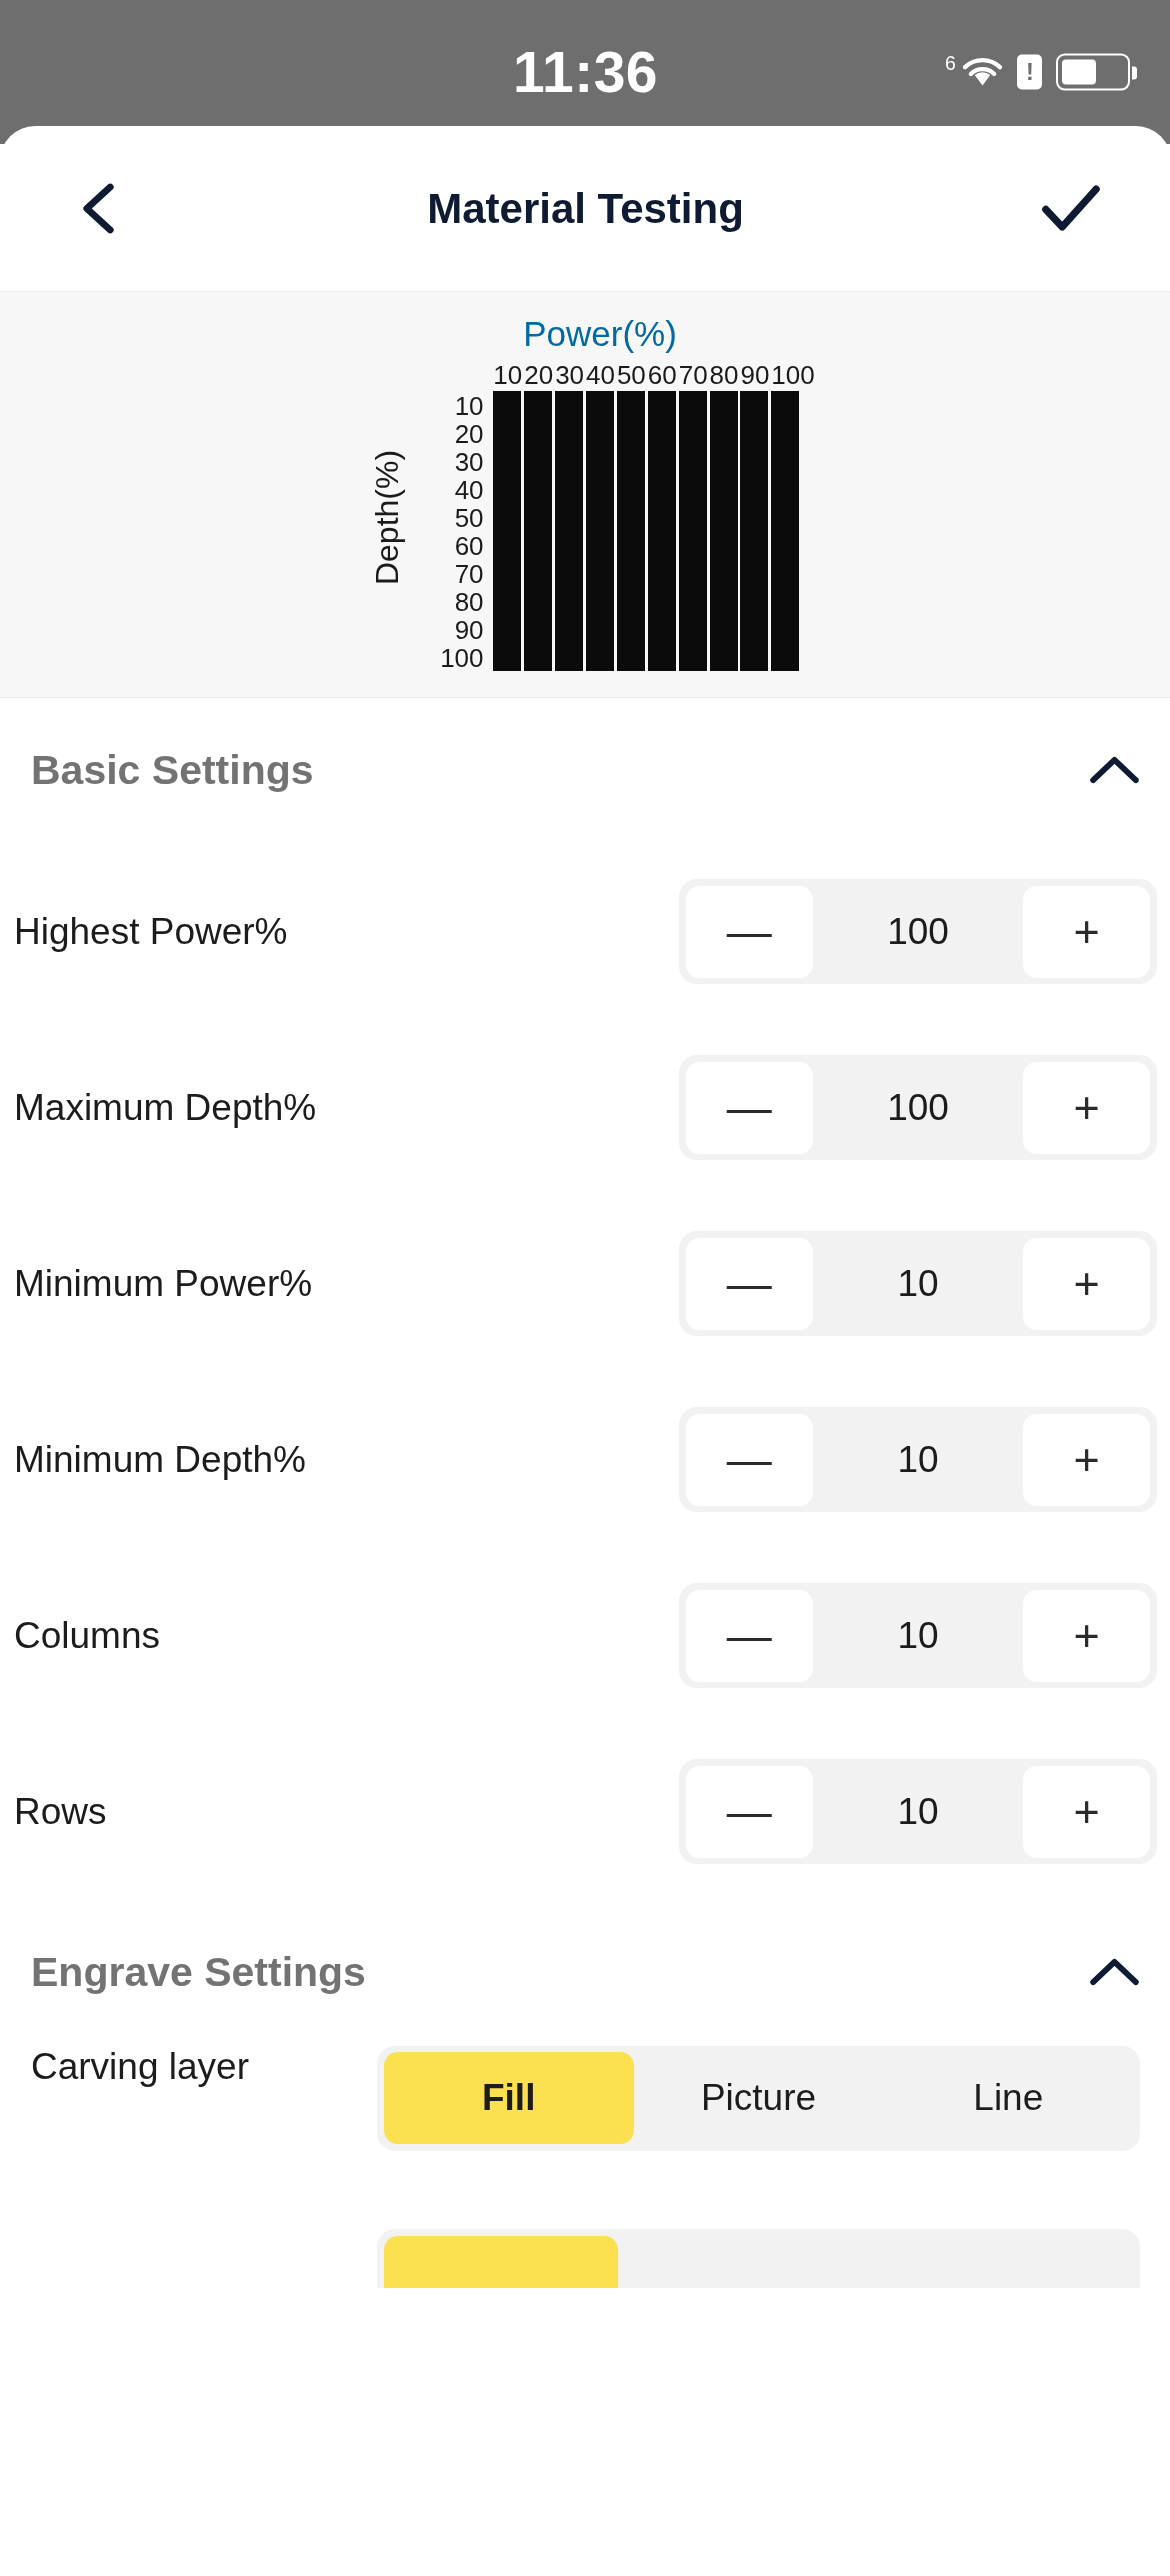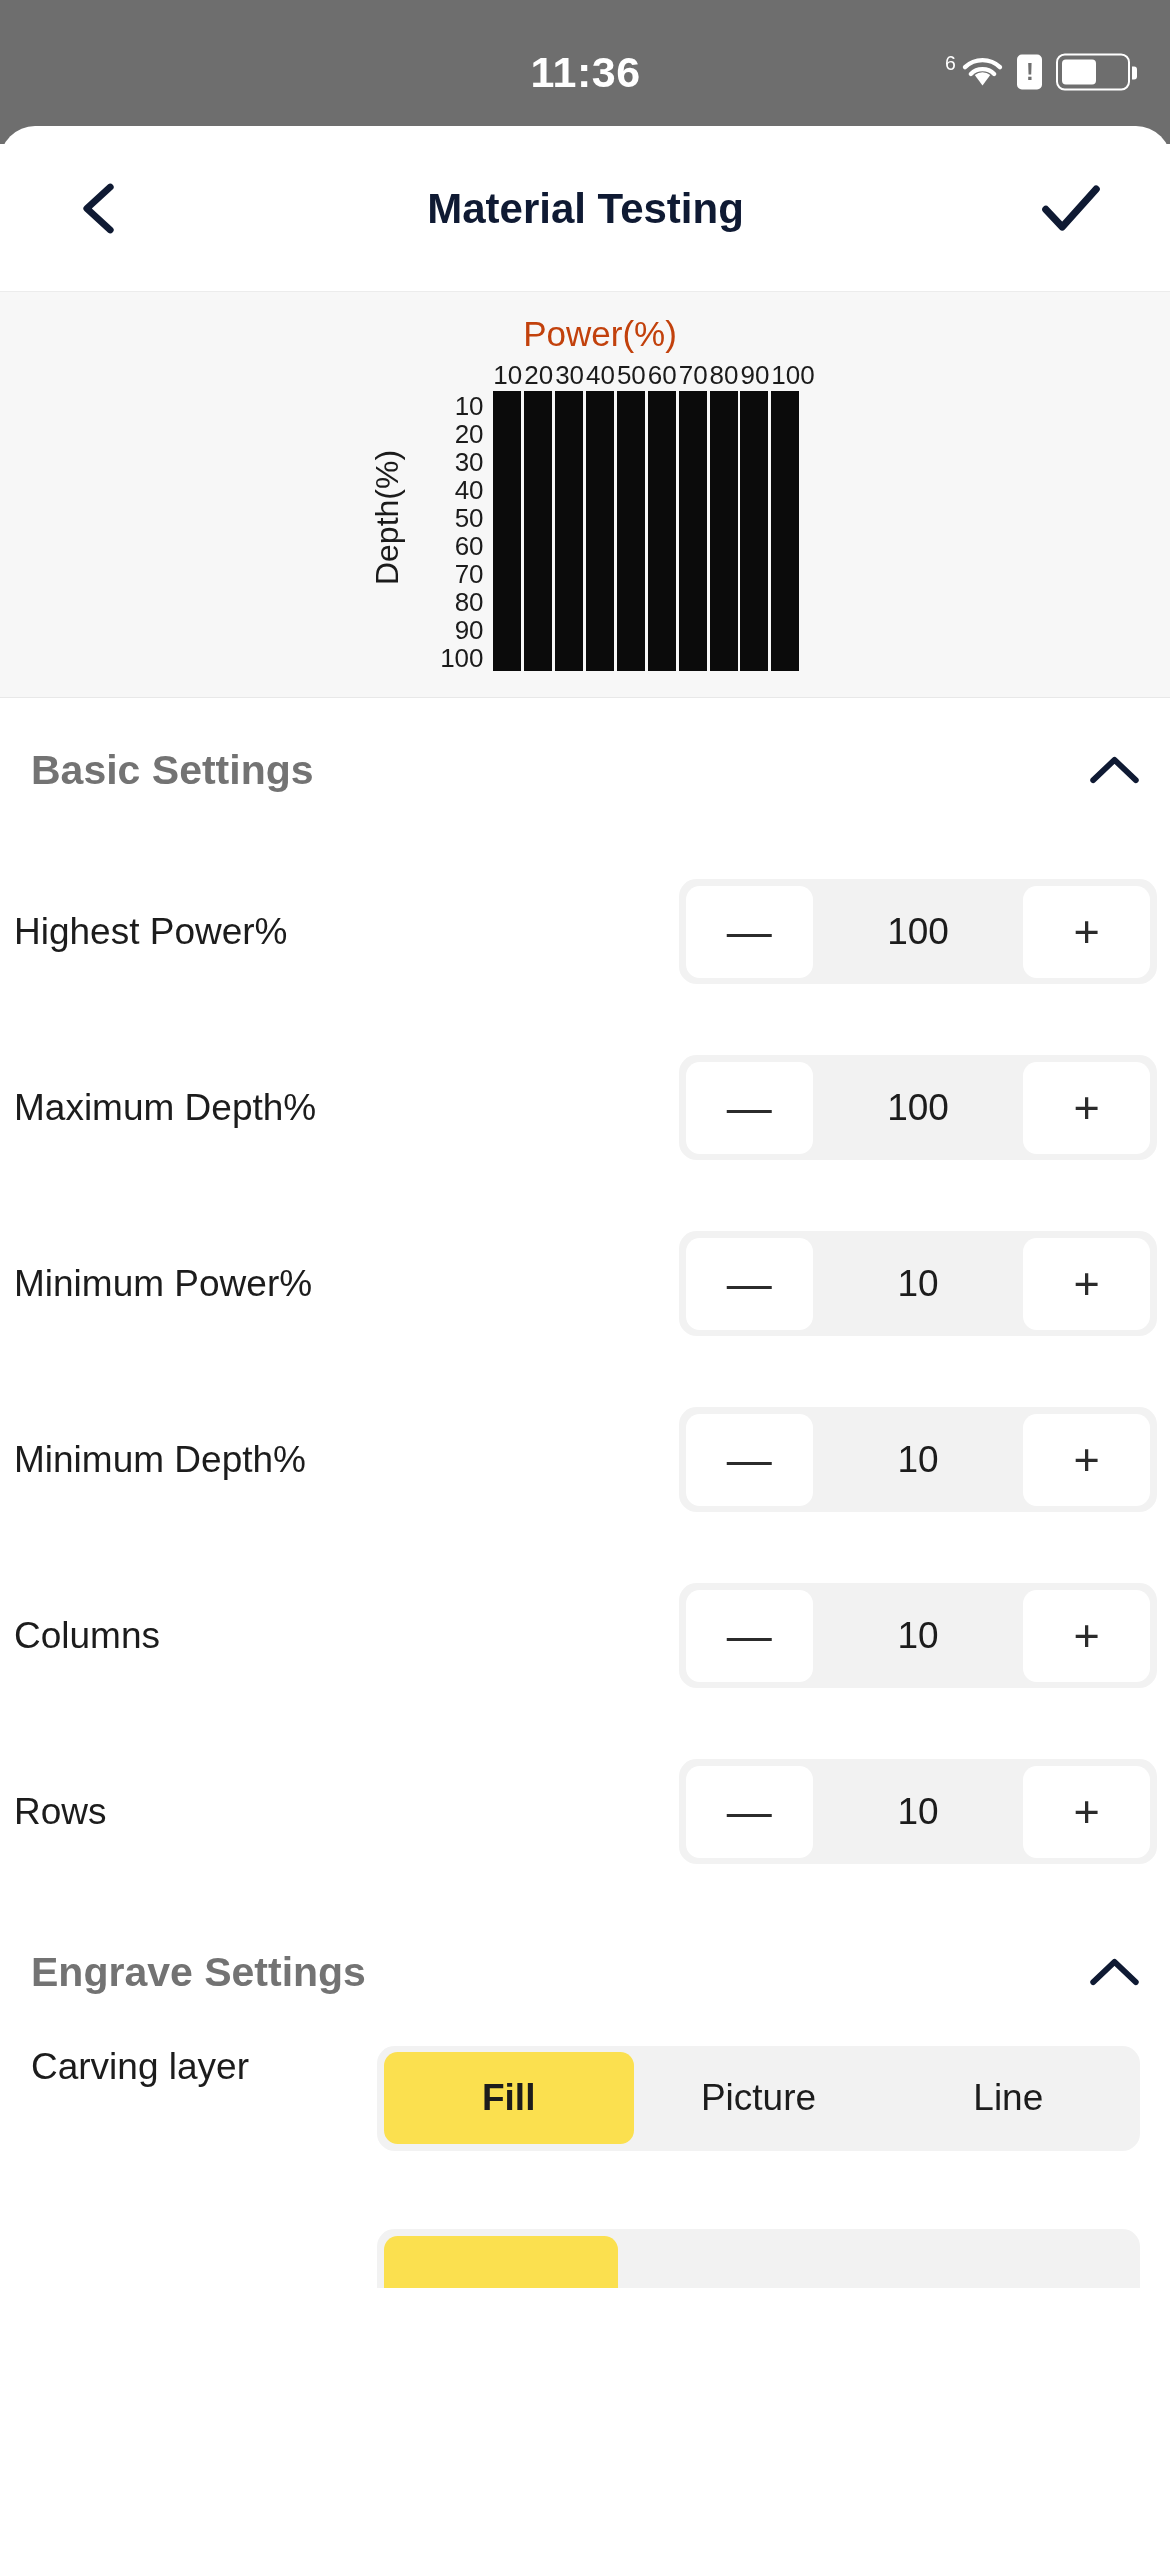--- a/index.html
+++ b/index.html
@@ -15,21 +15,21 @@
   .status-bar {
     height: 144px;
     background: #6e6e6e;
     position: relative;
     display: flex;
     align-items: center;
     justify-content: center;
   }
   .status-time {
     color: #ffffff;
-    font-size: 43px;
+    font-size: 57px;
     font-weight: 600;
     letter-spacing: 0.5px;
   }
   .status-right {
     position: absolute;
     right: 41px;
     top: 50%;
     transform: translateY(-50%);
     display: flex;
     align-items: center;
@@ -116,21 +116,21 @@
 
   
   .preview {
     background: #f7f7f7;
     border-bottom: 1px solid #e8e8e8;
     padding: 21.5px 0 25px;
   }
   .grid-title {
     text-align: center;
     font-size: 35px;
-    color: #c2410c;
+    color: #0369a1;
     margin-left: 29px;
   }
   .grid-area {
     display: flex;
     justify-content: center;
     margin-top: 5.9px;
   }
   .y-axis-label {
     writing-mode: vertical-rl;
     transform: rotate(180deg);

